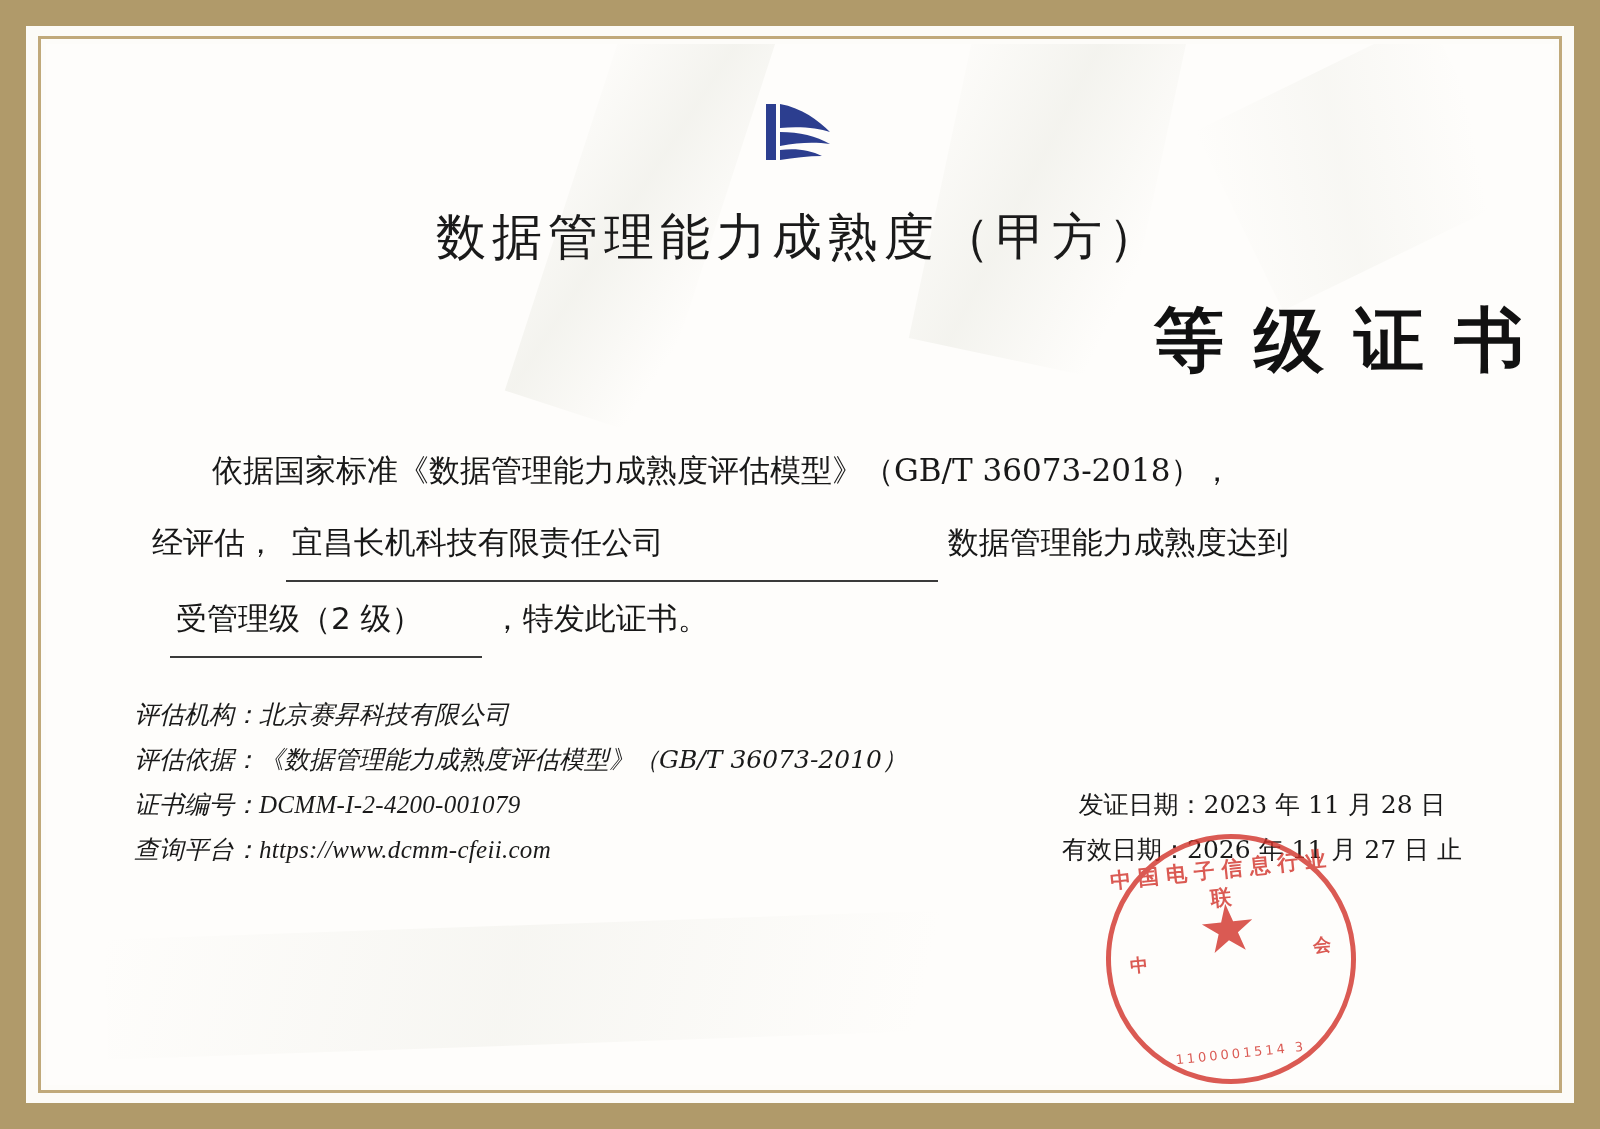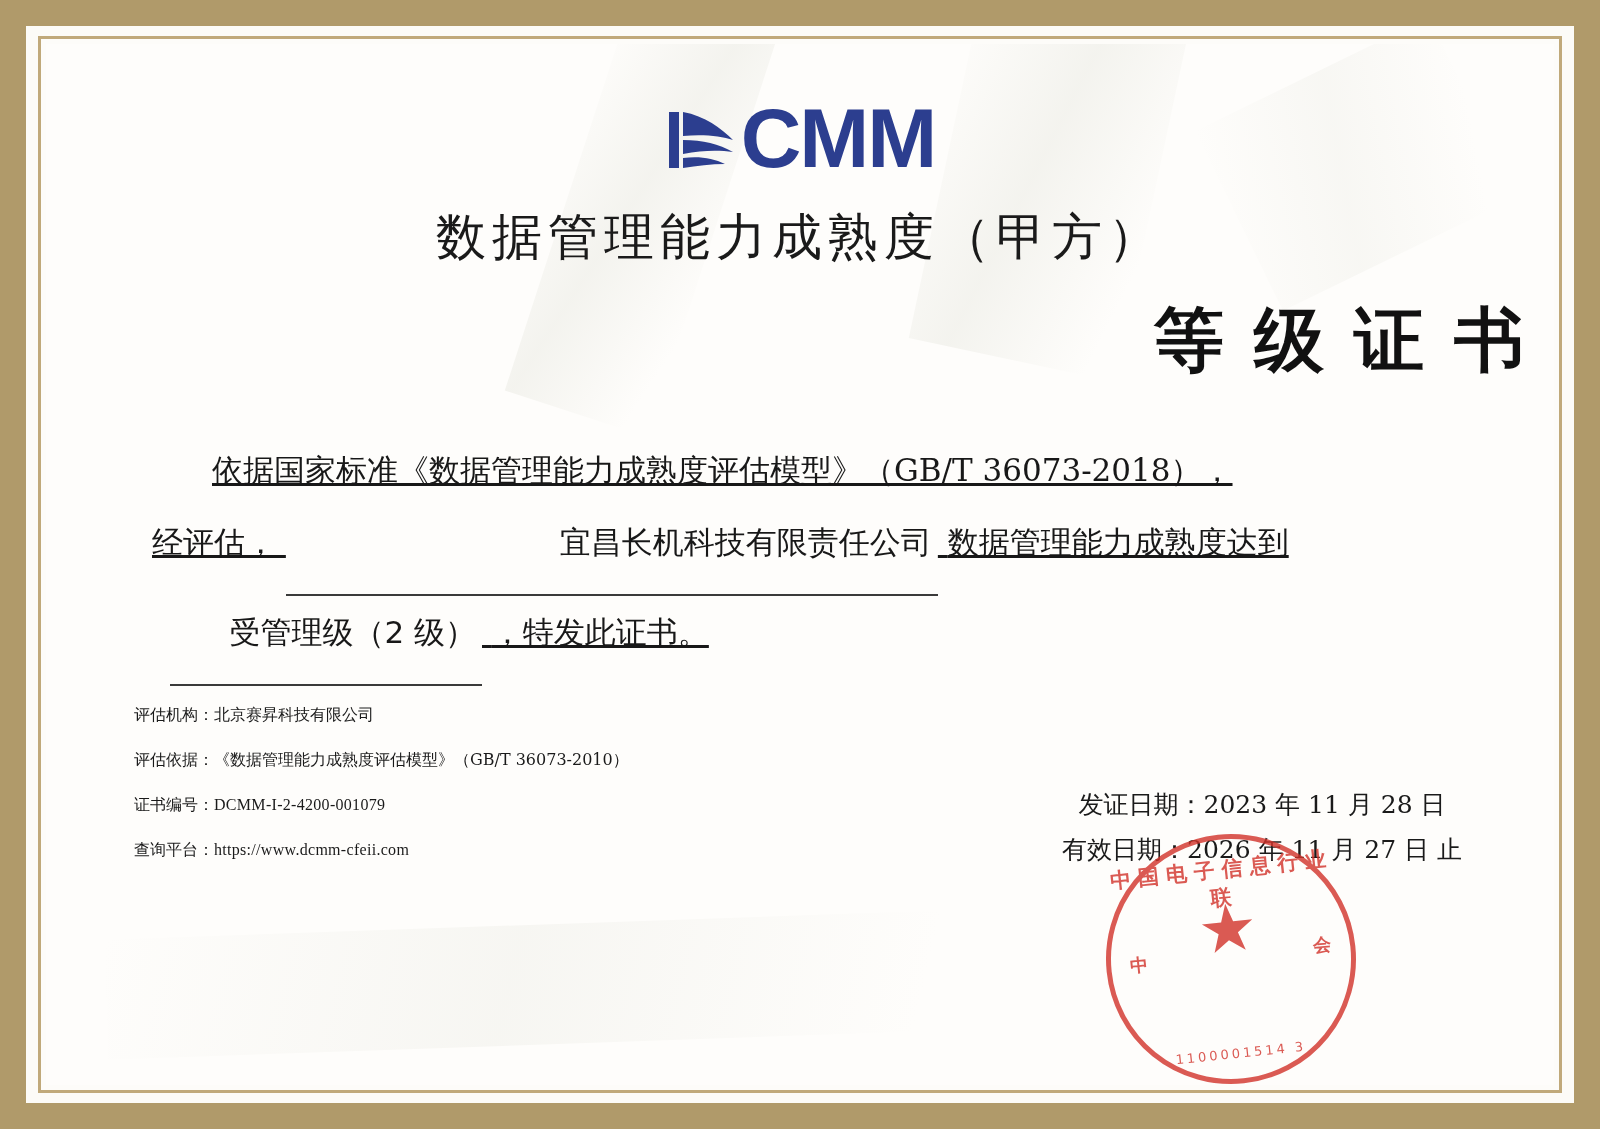--- a/index.html
+++ b/index.html
@@ -120,44 +120,45 @@
   .body-block {
     position: absolute;
     left: 88px;
     right: 78px;
     top: 390px;
     color: #181818;
     font-family: "DejaVu Serif", serif;
     font-size: 31px;
     line-height: 72px;
   }
-  .body-line { white-space: nowrap; text-decoration: underline; }
+  .body-line { white-space: nowrap; }
   .body-line.l1 { padding-left: 78px; }
   .body-line.l2 { padding-left: 18px; }
   .body-line.l3 { padding-left: 36px; }
   .fill {
     display: inline-block;
     border-bottom: 2px solid #3a3a3a;
-    text-align: right;
-    padding: 0 6px 16px 6px;
+    text-align: left;
+    padding: 0 6px 2px 6px;
     font-family: "DejaVu Sans", sans-serif;
     font-weight: normal;
   }
   .fill.company { min-width: 640px; }
   .fill.level { min-width: 300px; }
 
   
   .info-block {
     position: absolute;
     left: 88px;
     top: 648px;
     font-family: "DejaVu Serif", serif;
-    font-size: 16px;
+    font-size: 25px;
     line-height: 45px;
     color: #1a1a1a;
+    font-style: italic;
   }
   .info-row { white-space: nowrap; }
   .info-row .val-latin { font-family: "Liberation Serif", serif; letter-spacing: .3px; }
 
   
   .date-block {
     position: absolute;
     right: 92px;
     top: 738px;
     text-align: center;
@@ -258,21 +259,20 @@
       <span class="logo-mark">
         <svg viewBox="0 0 72 68" width="72" height="68" aria-hidden="true">
           <g fill="#2c3e8f">
             <path d="M4 6 L4 62 L14 62 L14 6 Z"></path>
             <path d="M18 6 C40 10 56 22 68 34 C56 30 38 28 18 30 Z"></path>
             <path d="M18 34 C38 34 54 38 68 46 C54 44 38 44 18 48 Z"></path>
             <path d="M18 52 C34 50 48 52 60 58 C46 58 32 60 18 62 Z"></path>
           </g>
         </svg>
       </span>
-      <span class="logo-text">CMM</span>
     </div>
 
     <div class="title-main">数据管理能力成熟度（甲方）</div>
     <div class="title-sub">等级证书</div>
 
     <div class="body-block">
       <div class="body-line l1">依据国家标准《数据管理能力成熟度评估模型》（GB/T 36073-2018），</div>
       <div class="body-line l2">
         <span>经评估，</span>
         <span class="fill company">宜昌长机科技有限责任公司</span>

